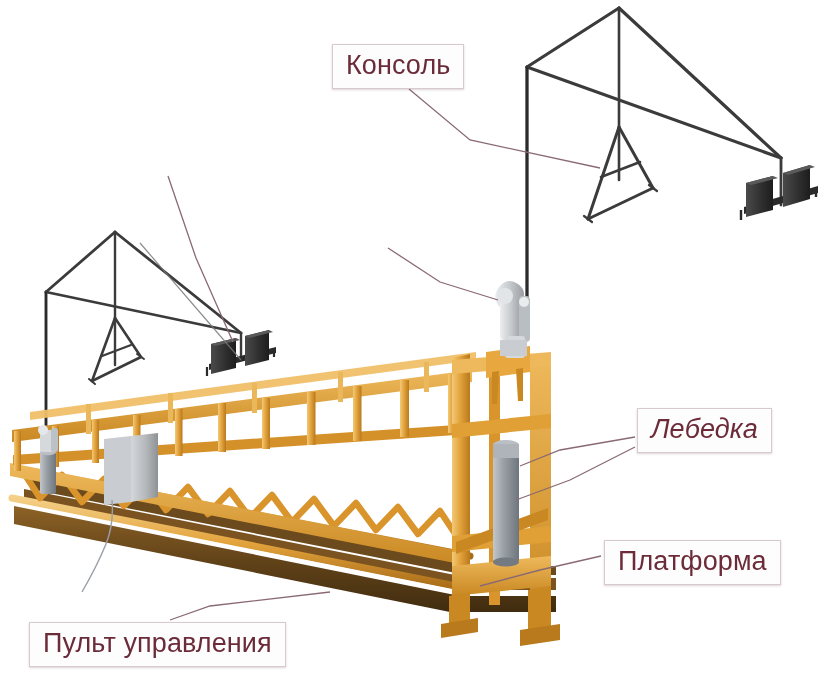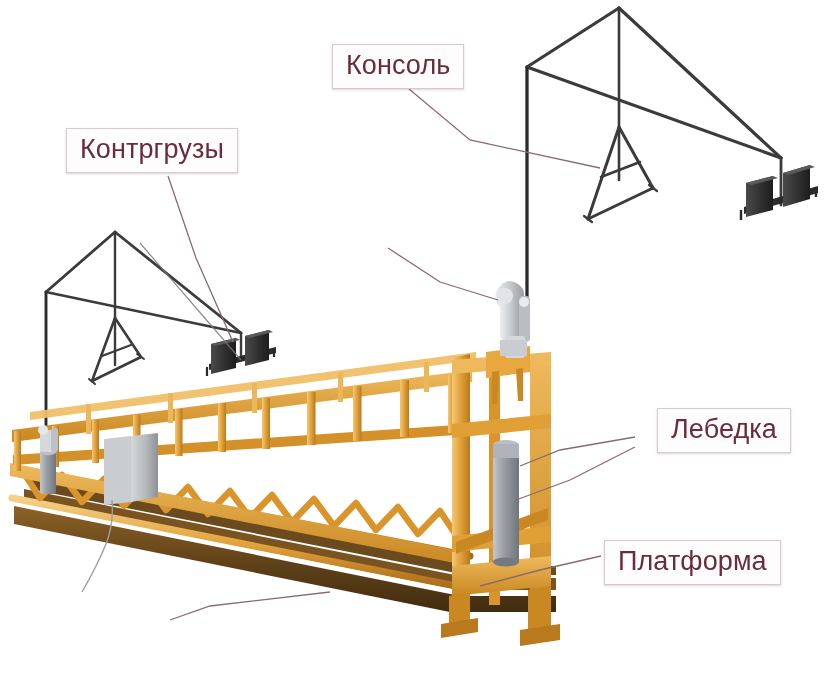--- a/index.html
+++ b/index.html
@@ -21,21 +21,21 @@
     line-height:1;
     letter-spacing:.1px;
     padding:7px 13px 9px 13px;
     white-space:nowrap;
     box-sizing:border-box;
     user-select:none;
   }
   #lbl-konsol{left:332px;top:44px;}
   #lbl-kontrgruzy{left:66px;top:128px;}
   #lbl-lovitel{left:303px;top:202px;}
-  #lbl-lebedka{left:657px;top:408px;}
+  #lbl-lebedka{left:637px;top:408px;font-style:italic;}
   #lbl-platforma{left:604px;top:528px;margin-top:12px;}
   #lbl-pult{left:29px;top:622px;}
 </style>
 </head>
 <body>
 
 <div id="stage">
 
   <svg id="art" viewBox="0 0 828 682" xmlns="http://www.w3.org/2000/svg">
     <defs>
@@ -258,21 +258,21 @@
       <path d="M 388 248 L 440 282 L 498 300"></path>
       <path d="M 635 437 L 560 450 L 520 466"></path>
       <path d="M 635 447 L 570 480 L 516 500"></path>
       <path d="M 601 556 L 540 570 L 480 586"></path>
       <path d="M 170 620 L 210 606 L 330 592"></path>
     </g>
   </svg>
 
   <div class="callout" id="lbl-konsol">Консоль</div>
 
-  <div class="callout" id="lbl-kontrgruzy">Контргрузы</div>
 
 
   <div class="callout" id="lbl-lebedka">Лебедка</div>
 
   <div class="callout" id="lbl-platforma">Платформа</div>
 
+  <div class="callout" id="lbl-pult">Пульт управления</div>
 
 </div>
 
 </body></html>

